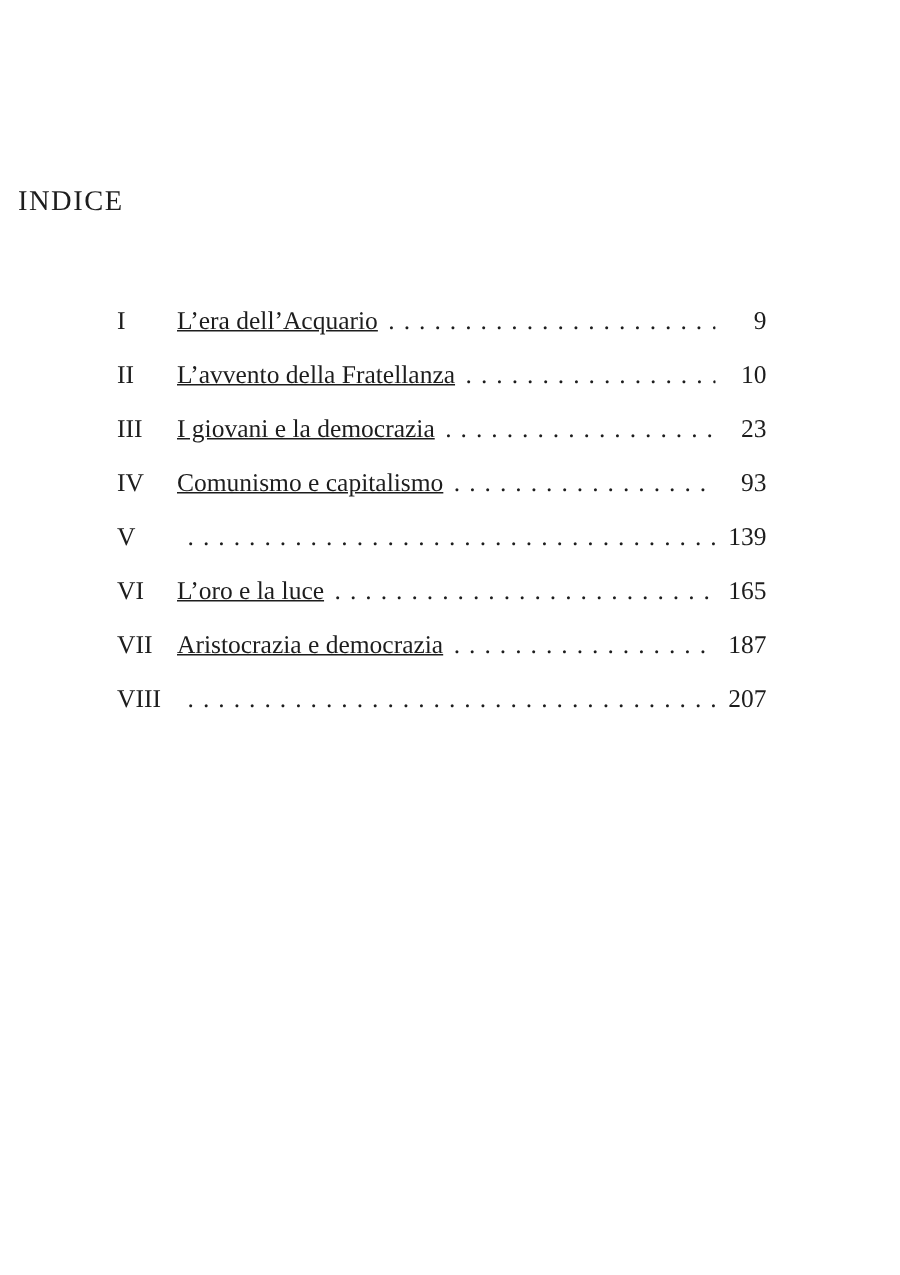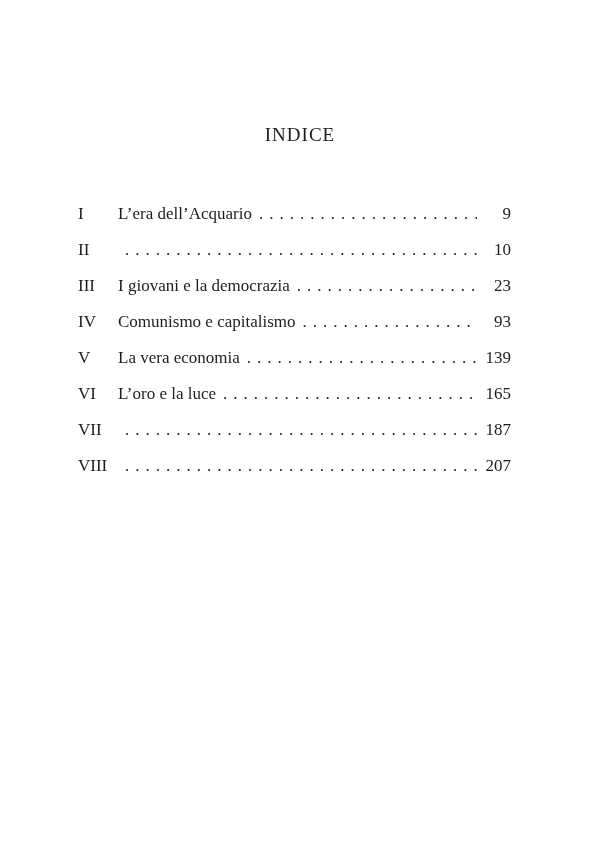--- a/index.html
+++ b/index.html
@@ -12,23 +12,23 @@
     width: 600px;
     height: 850px;
     background: #ffffff;
     font-family: "Liberation Serif", "DejaVu Serif", serif;
     color: #1d1d1d;
     overflow: hidden;
   }
   .title {
     position: absolute;
     top: 124px;
-    left: 0;
+    left: 12px;
     right: 0;
-    text-align: center;
+    text-align: left;
     font-size: 19px;
     letter-spacing: 1px;
     font-weight: 400;
     font-family: Liberation Serif, serif;
   }
   .toc {
     position: absolute;
     top: 196px;
     left: 78px;
     width: 433px;
@@ -40,20 +40,21 @@
     font-size: 17px;
     line-height: 36px;
   }
   .toc-num {
     flex: 0 0 40px;
     white-space: nowrap;
   }
   .toc-title {
     flex: 0 0 auto;
     white-space: nowrap;
+    text-decoration: underline;
   }
   .toc-dots {
     flex: 1 1 auto;
     overflow: hidden;
     white-space: nowrap;
     letter-spacing: 6px;
     padding-left: 7px;
     margin-right: 4px;
   }
   .toc-page {
@@ -72,54 +73,55 @@
   <div class="toc" id="toc-list">
   <div class="toc-row">
     <span class="toc-num">I</span>
     <span class="toc-title">L’era dell’Acquario</span>
     <span class="toc-dots">............................................................</span>
     <span class="toc-page">9</span>
   </div>
 
   <div class="toc-row">
     <span class="toc-num">II</span>
+    <span class="toc-title">L’avvento della Fratellanza</span>
     <span class="toc-dots">............................................................</span>
     <span class="toc-page">10</span>
   </div>
 
   <div class="toc-row">
     <span class="toc-num">III</span>
     <span class="toc-title">I giovani e la democrazia</span>
     <span class="toc-dots">............................................................</span>
     <span class="toc-page">23</span>
   </div>
 
   <div class="toc-row">
     <span class="toc-num">IV</span>
     <span class="toc-title">Comunismo e capitalismo</span>
     <span class="toc-dots">............................................................</span>
     <span class="toc-page">93</span>
   </div>
 
   <div class="toc-row">
     <span class="toc-num">V</span>
-    <span class="toc-title">La vera economia</span>
     <span class="toc-dots">............................................................</span>
     <span class="toc-page">139</span>
   </div>
 
   <div class="toc-row">
     <span class="toc-num">VI</span>
     <span class="toc-title">L’oro e la luce</span>
     <span class="toc-dots">............................................................</span>
     <span class="toc-page">165</span>
   </div>
 
   <div class="toc-row">
     <span class="toc-num">VII</span>
+    <span class="toc-title">Aristocrazia e democrazia</span>
     <span class="toc-dots">............................................................</span>
     <span class="toc-page">187</span>
   </div>
 
   <div class="toc-row">
     <span class="toc-num">VIII</span>
     <span class="toc-dots">............................................................</span>
     <span class="toc-page">207</span>
   </div>
 </div>

